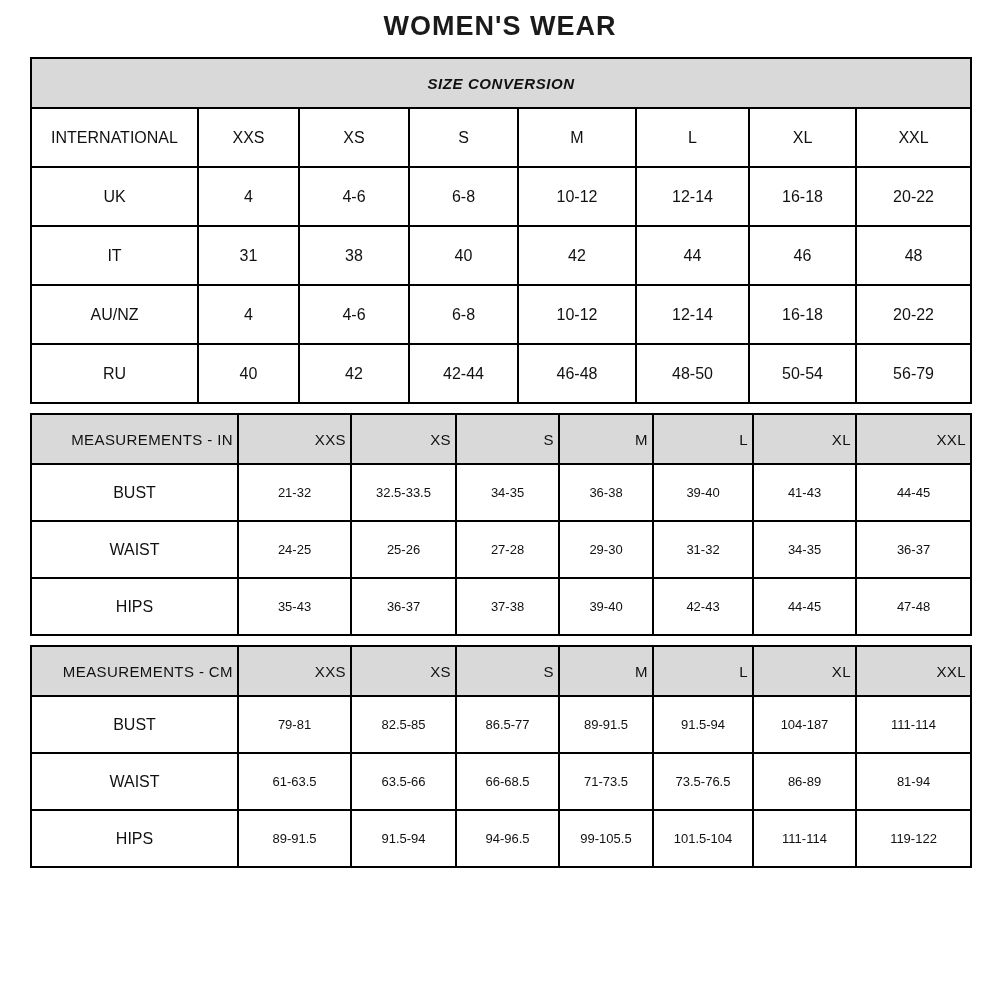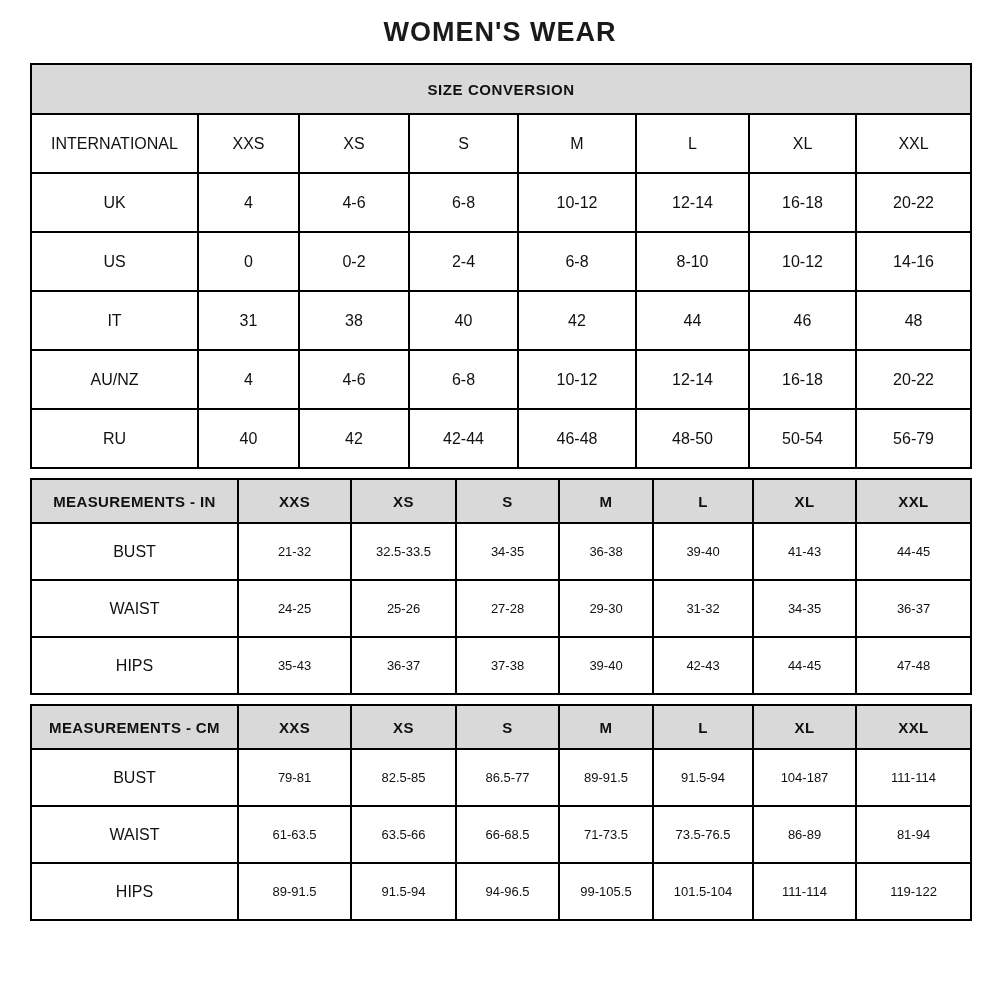--- a/index.html
+++ b/index.html
@@ -6,42 +6,42 @@
     --header-bg:#d9d9d9;
     --border:#000000;
     --text:#111111;
   }
   *{box-sizing:border-box;}
   html,body{margin:0;padding:0;}
   body{
     width:1000px;height:1000px;background:#ffffff;
     font-family:"Liberation Sans",sans-serif;color:var(--text);
   }
-  .page{padding:9px 30px 0 30px;}
+  .page{padding:3px 30px 0 30px;}
   .title{
     text-align:center;font-weight:bold;font-size:27px;
     letter-spacing:1px;margin:8px 0 15px 0;color:#1a1a1a;
   }
   table{border-collapse:collapse;table-layout:fixed;width:940px;}
   td{
     border:2px solid var(--border);
     text-align:center;vertical-align:middle;
     padding:0 4px;overflow:hidden;
   }
   
   .t1 td{font-size:16px;height:59px;}
   .t1 tr.band td{
     background:var(--header-bg);font-weight:bold;font-size:15px;
-    letter-spacing:0.6px;height:50px;
+    letter-spacing:0.6px;height:50px;font-style:italic;
   }
   
   .t2{margin-top:9px;}
   .t2 tr.band td{
-    background:var(--header-bg);font-weight:bold;font-size:15px;
-    letter-spacing:0.4px;height:44px;
+    background:var(--header-bg);font-weight:normal;font-size:15px;
+    letter-spacing:0.4px;height:50px;text-align:right;
   }
   .t2 td{height:57px;}
   .t2 td.lbl{font-size:16px;}
   .t2 td.val{font-size:13px;border-radius:25px;}
 </style>
 </head>
 <body>
 
 <div class="page">
 
@@ -76,30 +76,20 @@
       <td>UK</td>
       <td>4</td>
       <td>4-6</td>
       <td>6-8</td>
       <td>10-12</td>
       <td>12-14</td>
       <td>16-18</td>
       <td>20-22</td>
     </tr>
     <tr>
-      <td>US</td>
-      <td>0</td>
-      <td>0-2</td>
-      <td>2-4</td>
-      <td>6-8</td>
-      <td>8-10</td>
-      <td>10-12</td>
-      <td>14-16</td>
-    </tr>
-    <tr>
       <td>IT</td>
       <td>31</td>
       <td>38</td>
       <td>40</td>
       <td>42</td>
       <td>44</td>
       <td>46</td>
       <td>48</td>
     </tr>
     <tr>

